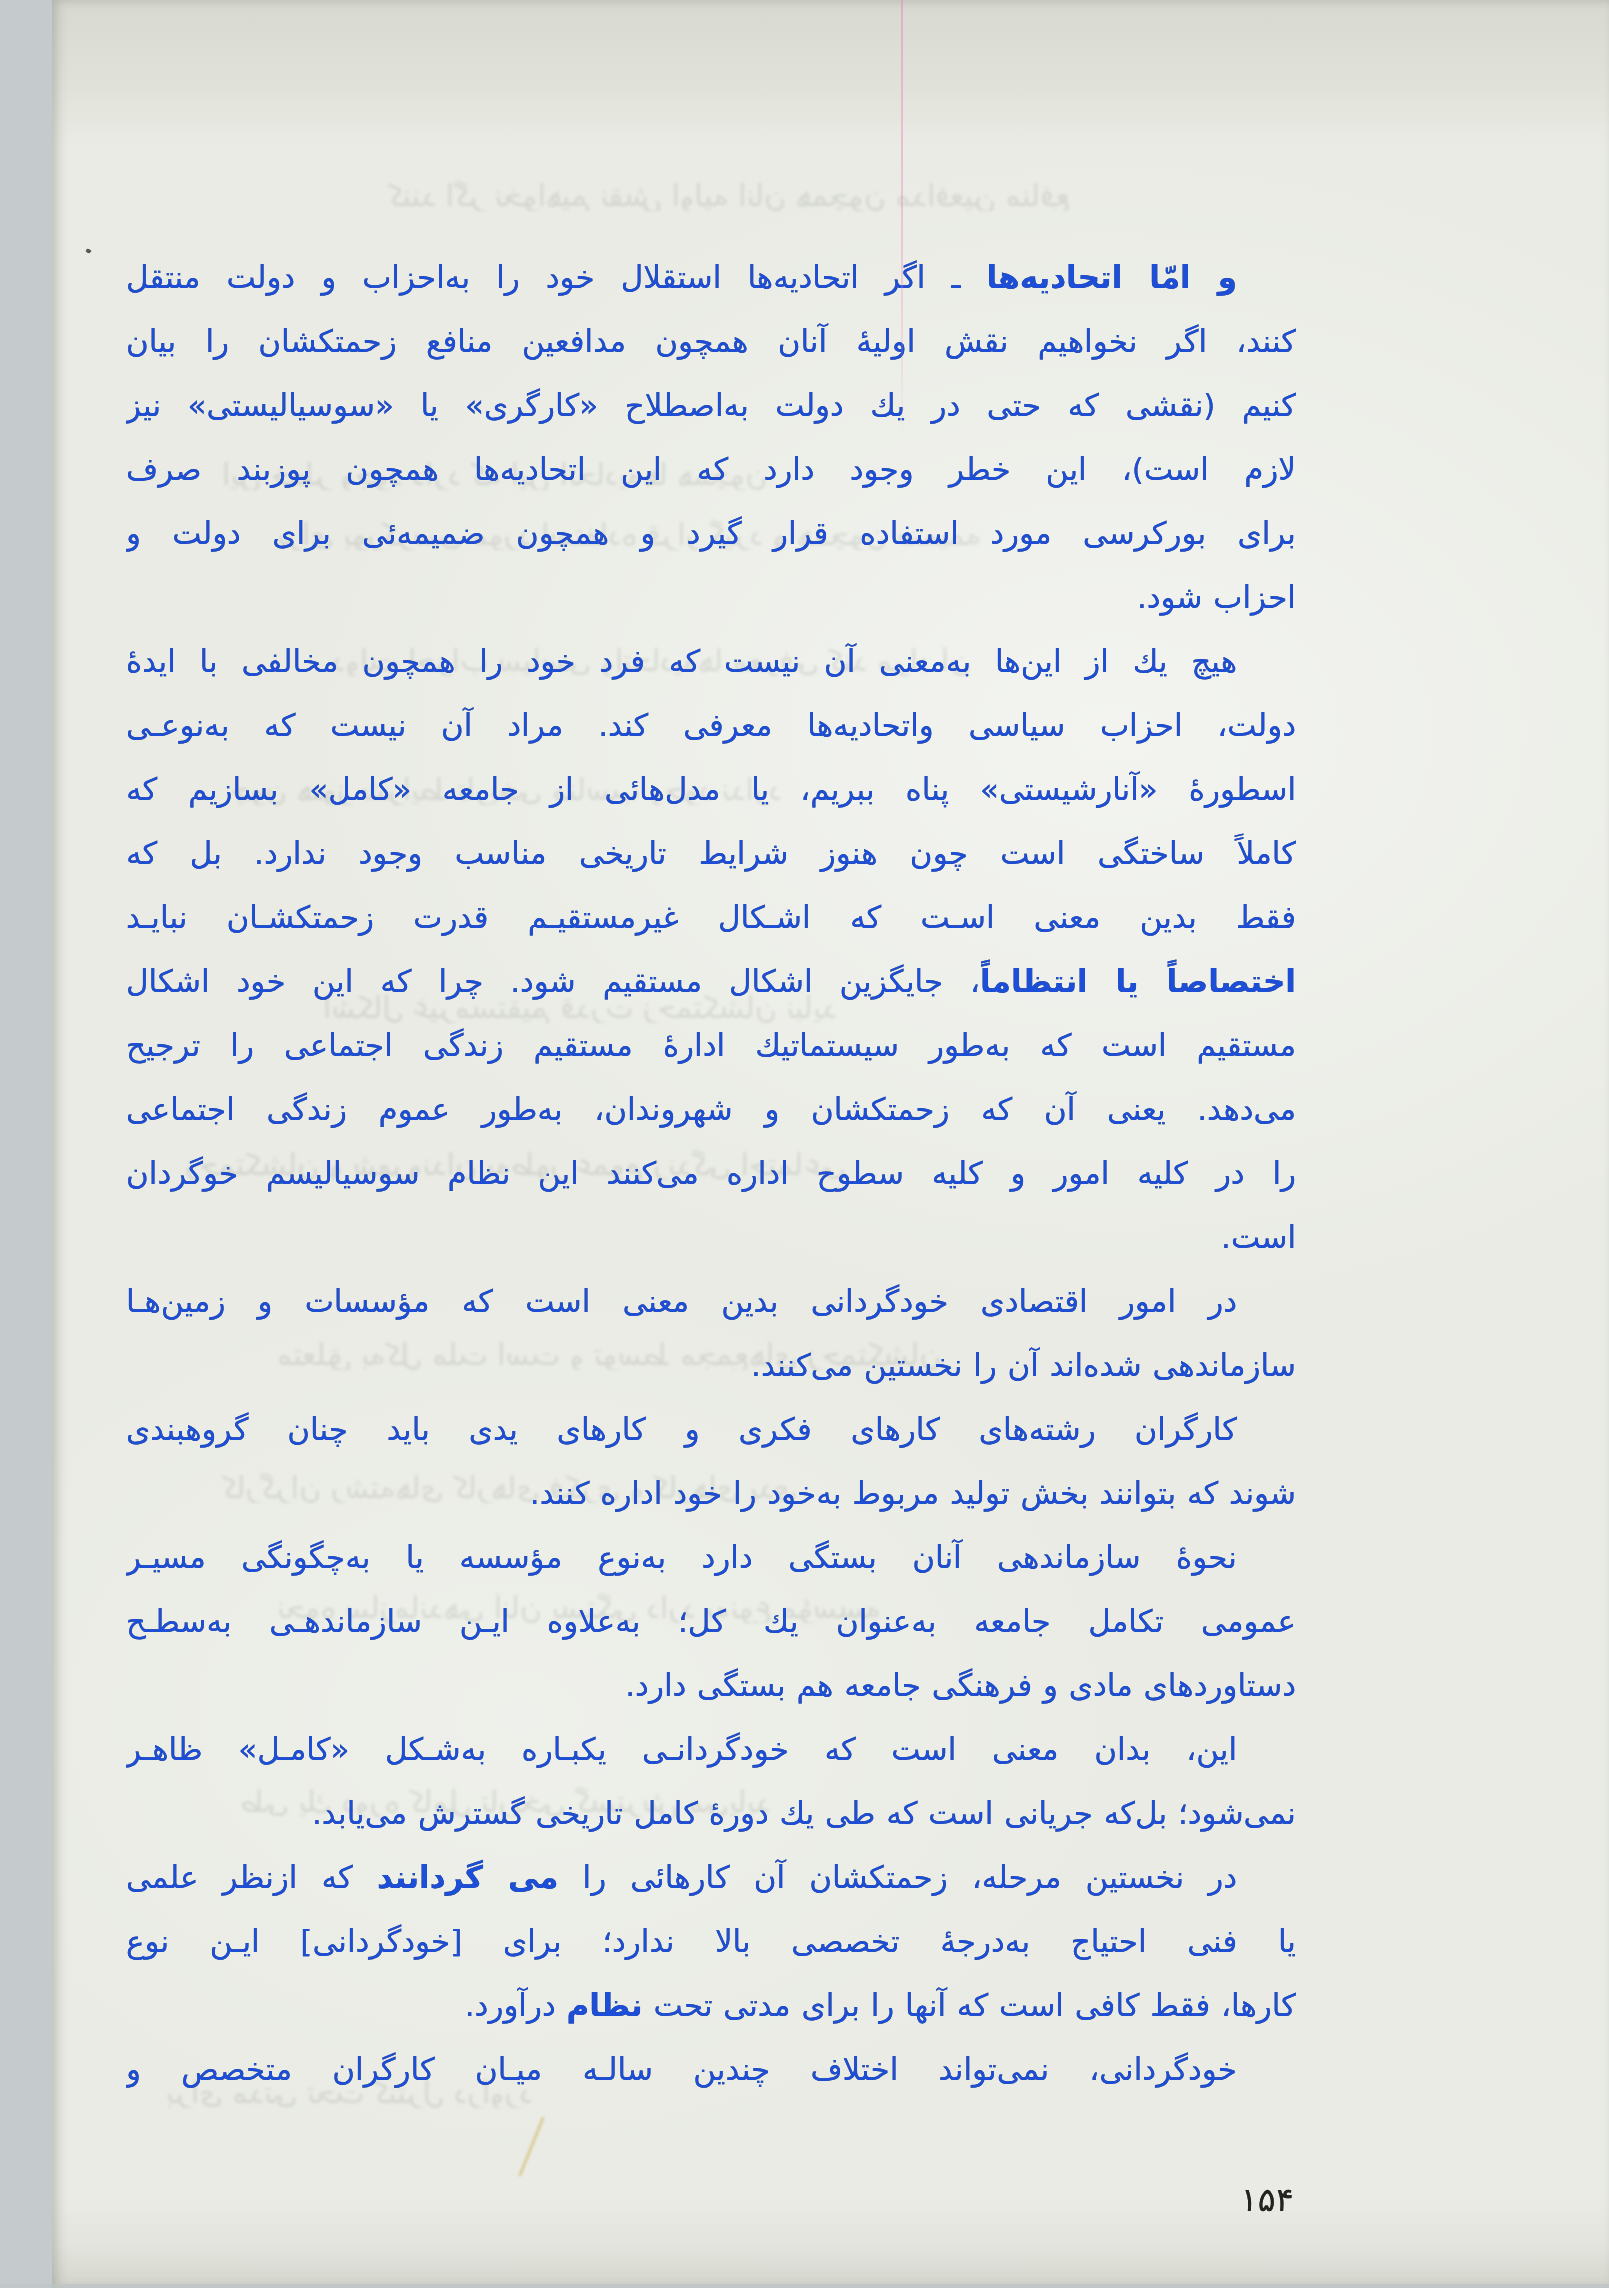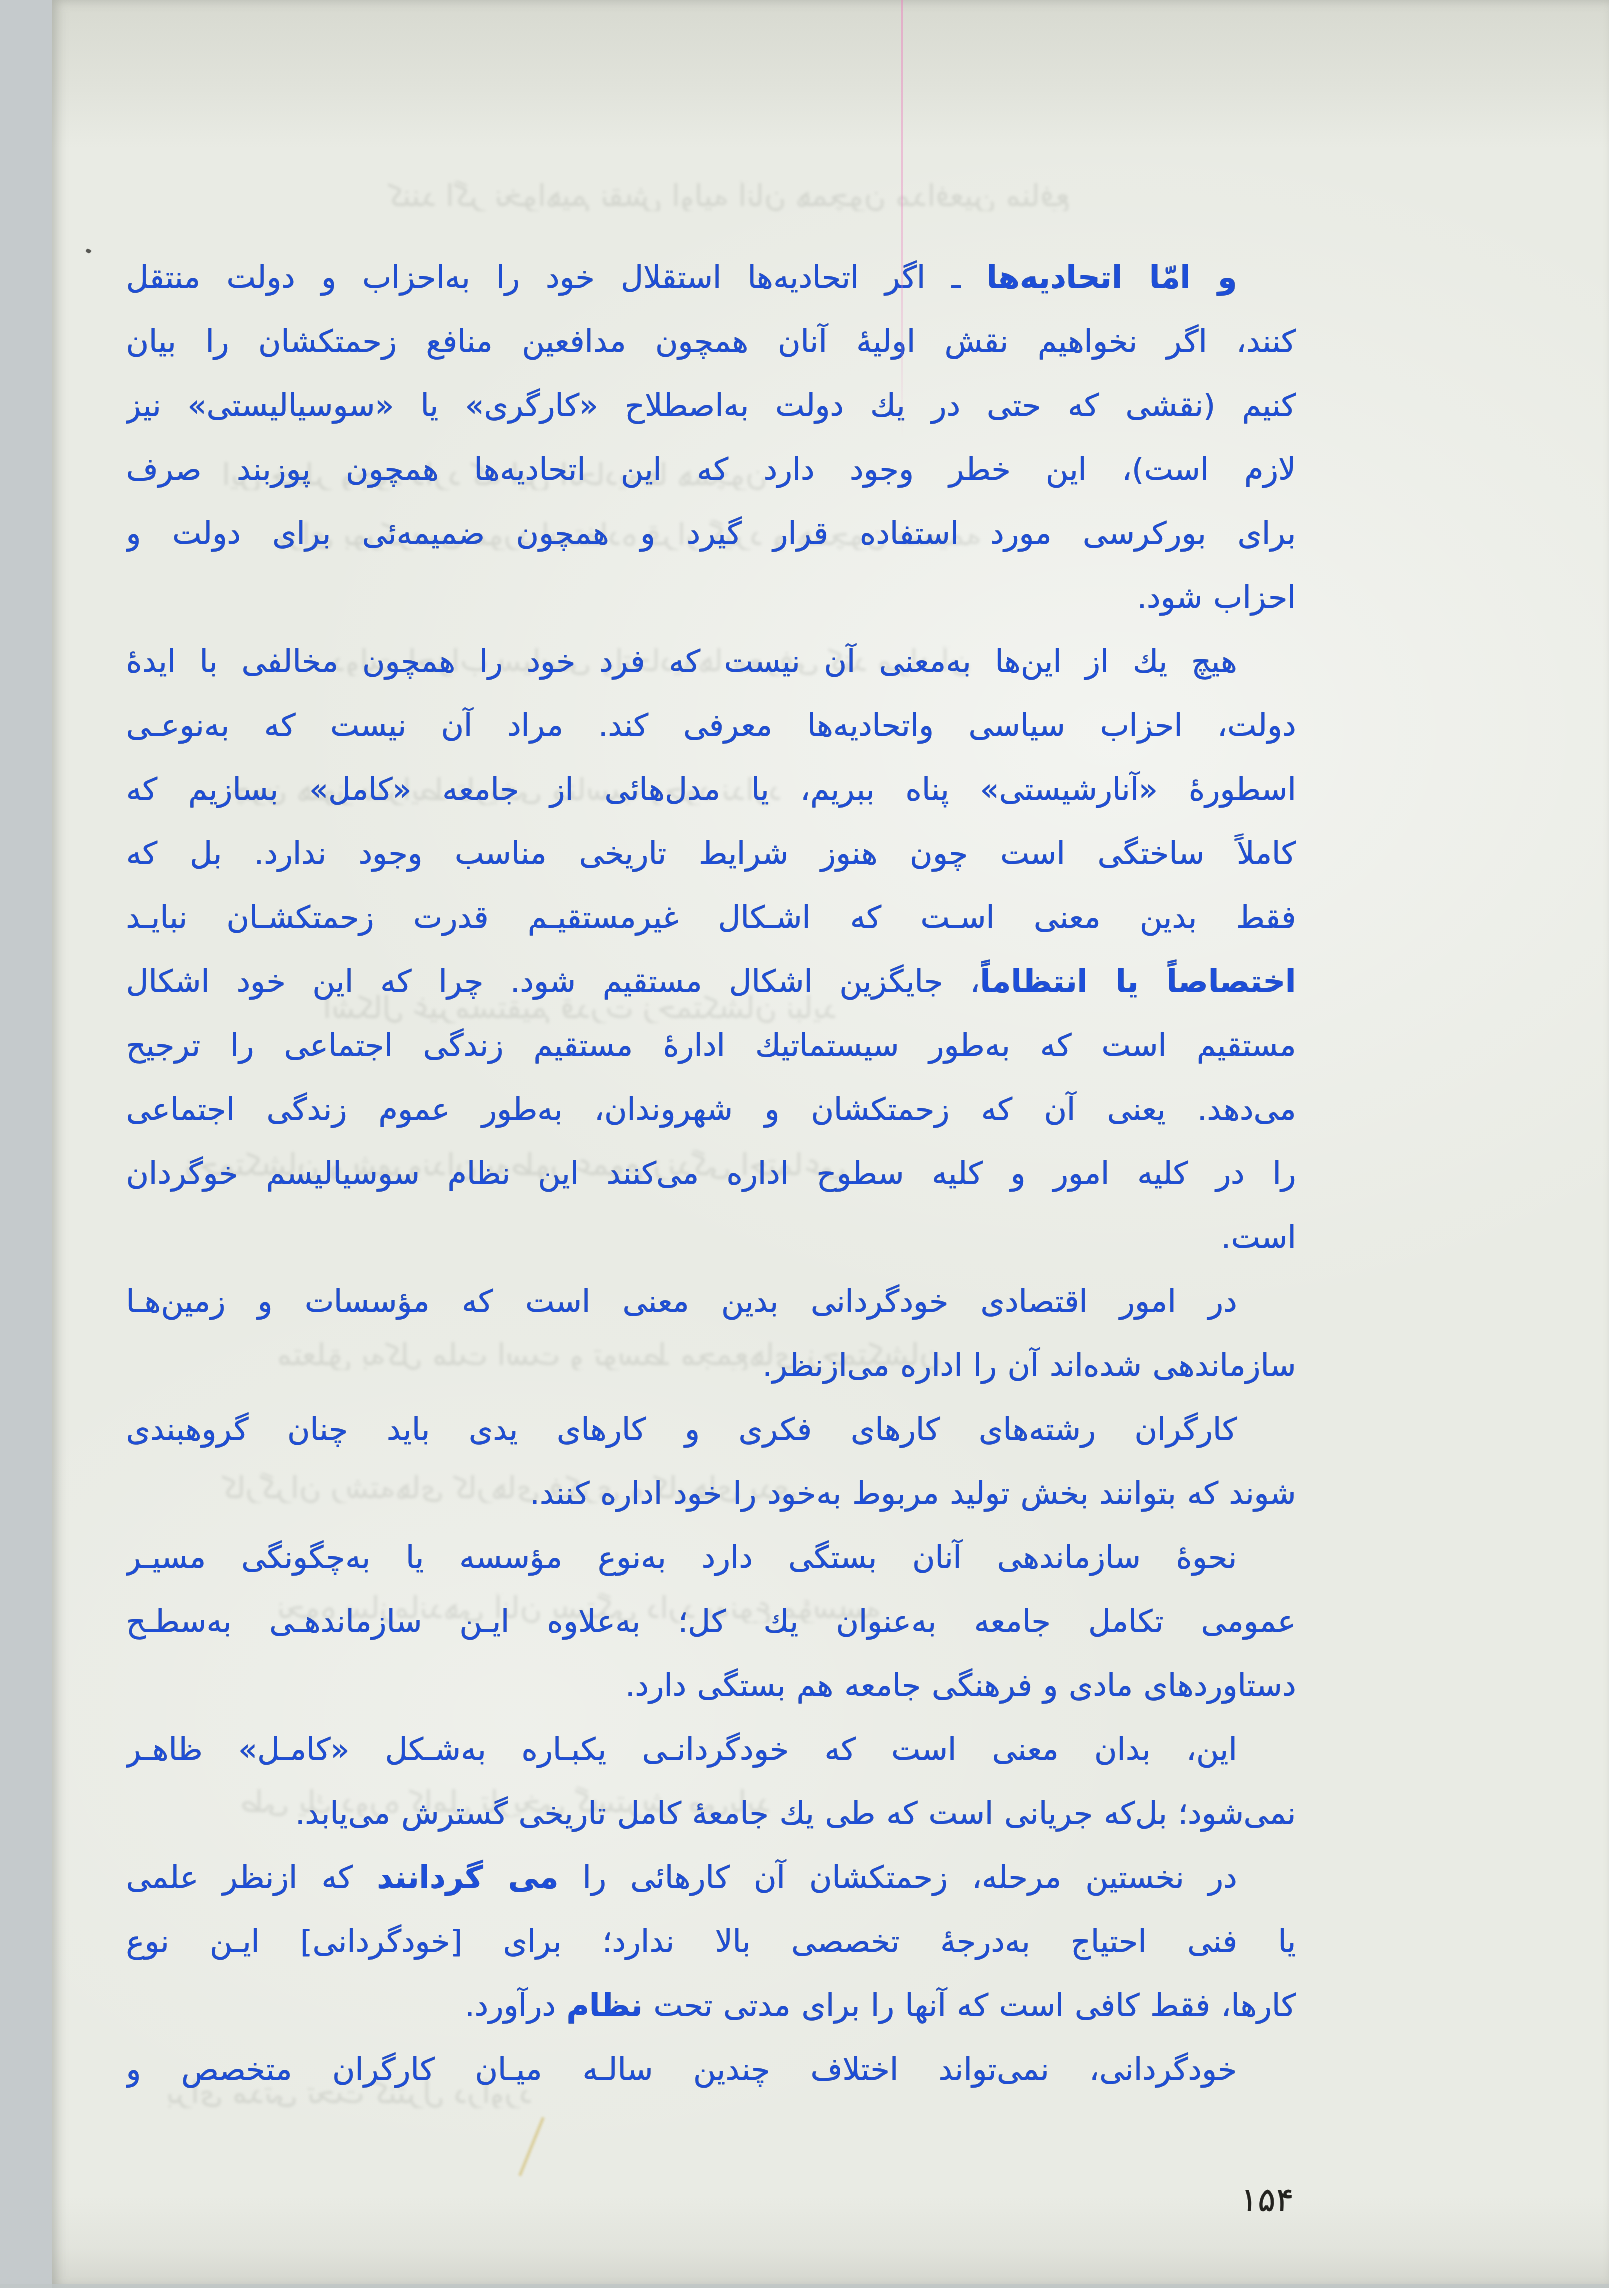--- a/index.html
+++ b/index.html
@@ -115,28 +115,28 @@
     <div class="ln"><span>دولت، احزاب سیاسی واتحادیه‌ها معرفی کند. مراد آن نیست که به‌نوعـی</span></div>
     <div class="ln"><span>اسطورهٔ «آنارشیستی» پناه ببریم، یا مدل‌هائی از جامعه «کامل» بسازیم که</span></div>
     <div class="ln"><span>کاملاً ساختگی است چون هنوز شرایط تاریخی مناسب وجود ندارد. بل که</span></div>
     <div class="ln"><span>فقط بدین معنی اسـت که اشـکال غیرمستقیـم قدرت زحمتکشـان نبایـد</span></div>
     <div class="ln"><b>اختصاصاً یا انتظاماً</b><span>، جایگزین اشکال مستقیم شود. چرا که این خود اشکال</span></div>
     <div class="ln"><span>مستقیم است که به‌طور سیستماتیك ادارهٔ مستقیم زندگی اجتماعی را ترجیح</span></div>
     <div class="ln"><span>می‌دهد. یعنی آن که زحمتکشان و شهروندان، به‌طور عموم زندگی اجتماعی</span></div>
     <div class="ln"><span>را در کلیه امور و کلیه سطوح اداره می‌کنند این نظام سوسیالیسم خوگردان</span></div>
     <div class="ln end"><span>است.</span></div>
     <div class="ln in"><span>در امور اقتصادی خودگردانی بدین معنی است که مؤسسات و زمین‌هـا</span></div>
-    <div class="ln end"><span>سازماندهی شده‌اند آن را اداره می‌ازنظر.</span></div>
+    <div class="ln end"><span>سازماندهی شده‌اند آن را نخستین می‌کنند.</span></div>
     <div class="ln in"><span>کارگران رشته‌های کارهای فکری و کارهای یدی باید چنان گروهبندی</span></div>
     <div class="ln end"><span>شوند که بتوانند بخش تولید مربوط به‌خود را خود اداره کنند.</span></div>
     <div class="ln in"><span>نحوهٔ سازماندهی آنان بستگی دارد به‌نوع مؤسسه یا به‌چگونگی مسیـر</span></div>
     <div class="ln"><span>عمومی تکامل جامعه به‌عنوان یك کل؛ به‌علاوه ایـن سازماندهـی به‌سطـح</span></div>
     <div class="ln end"><span>دستاوردهای مادی و فرهنگی جامعه هم بستگی دارد.</span></div>
     <div class="ln in"><span>این، بدان معنی است که خودگردانـی یکبـاره به‌شـکل «کامـل» ظاهـر</span></div>
-    <div class="ln end"><span>نمی‌شود؛ بل‌که جریانی است که طی یك جامعهٔ کامل تاریخی گسترش می‌یابد.</span></div>
+    <div class="ln end"><span>نمی‌شود؛ بل‌که جریانی است که طی یك دورهٔ کامل تاریخی گسترش می‌یابد.</span></div>
     <div class="ln in"><span>در نخستین مرحله، زحمتکشان آن کارهائی را </span><b>می گردانند</b><span> که ازنظر علمی</span></div>
     <div class="ln"><span>یا فنی احتیاج به‌درجهٔ تخصصی بالا ندارد؛ برای [خودگردانی] ایـن نوع</span></div>
     <div class="ln end"><span>کارها، فقط کافی است که آنها را برای مدتی تحت </span><b>نظام</b><span> درآورد.</span></div>
     <div class="ln in"><span>خودگردانی، نمی‌تواند اختلاف چندین سالـه میـان کارگران متخصص و</span></div>
   </div>
 
   <div class="page-number">۱۵۴</div>
 
   <div class="pink-line"></div>
   <div class="speck"></div>

